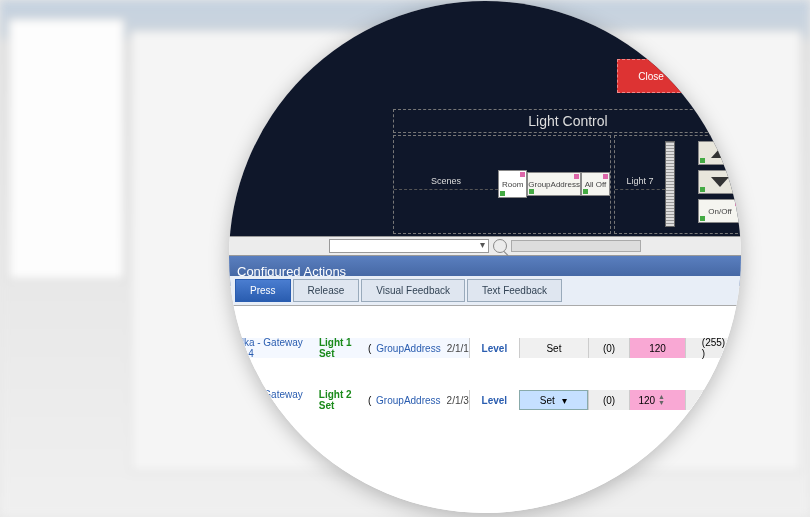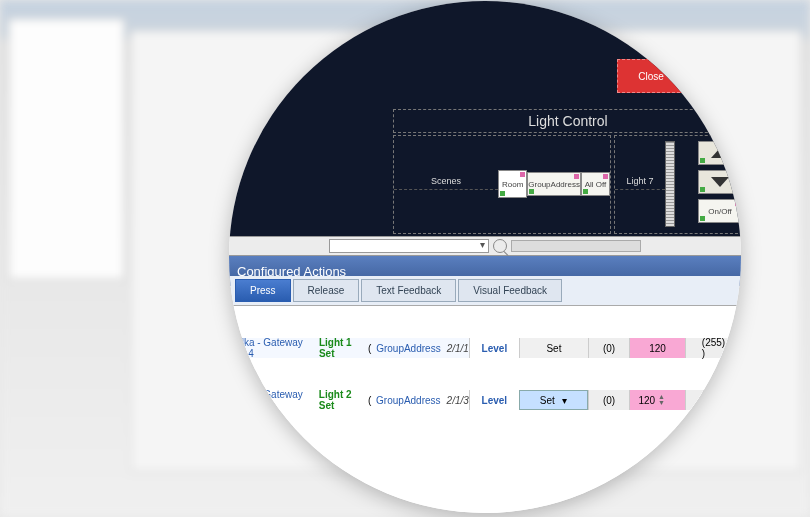--- a/index.html
+++ b/index.html
@@ -213,21 +213,21 @@
     height: 20px;
     font-size: 10px;
     padding-left: 6px;
     position: relative;
     margin-top: 32px;
   }
   .action-row:nth-child(odd){ background:#f4f8ff; }
   .gateway { color: #2a5db0; }
   .lightset { color: #1a8a1a; font-weight: bold; }
   .groupaddr { color: #2a5db0; margin-left: 2px; }
-  .addr-val { margin-left: 6px; color: #444; font-style: italic; }
+  .addr-val { margin-left: 6px; color: #444; }
   .spacer { flex: 1; }
   .cell {
     border-left: 1px solid #ccc;
     padding: 0 20px;
     height: 100%;
     display: flex;
     align-items: center;
     justify-content: center;
     background: #f0f0f0;
   }
@@ -313,24 +313,24 @@
     </div>
 
     <div class="tabs-row">
       <div class="tab active">
         <span>Press</span>
       </div>
       <div class="tab">
         <span>Release</span>
       </div>
       <div class="tab">
+        <span>Visual Feedback</span>
+      </div>
+      <div class="tab">
         <span>Text Feedback</span>
-      </div>
-      <div class="tab">
-        <span>Visual Feedback</span>
       </div>
     </div>
 
     <div class="actions-body">
       <div class="action-row">
         <span class="gateway">Elka - Gateway v1.4</span>&nbsp;
         <span class="lightset">Light 1 Set</span>&nbsp;
         <span>(</span>&nbsp;
         <span class="groupaddr">GroupAddress</span>
         <span class="addr-val">2/1/1</span>

